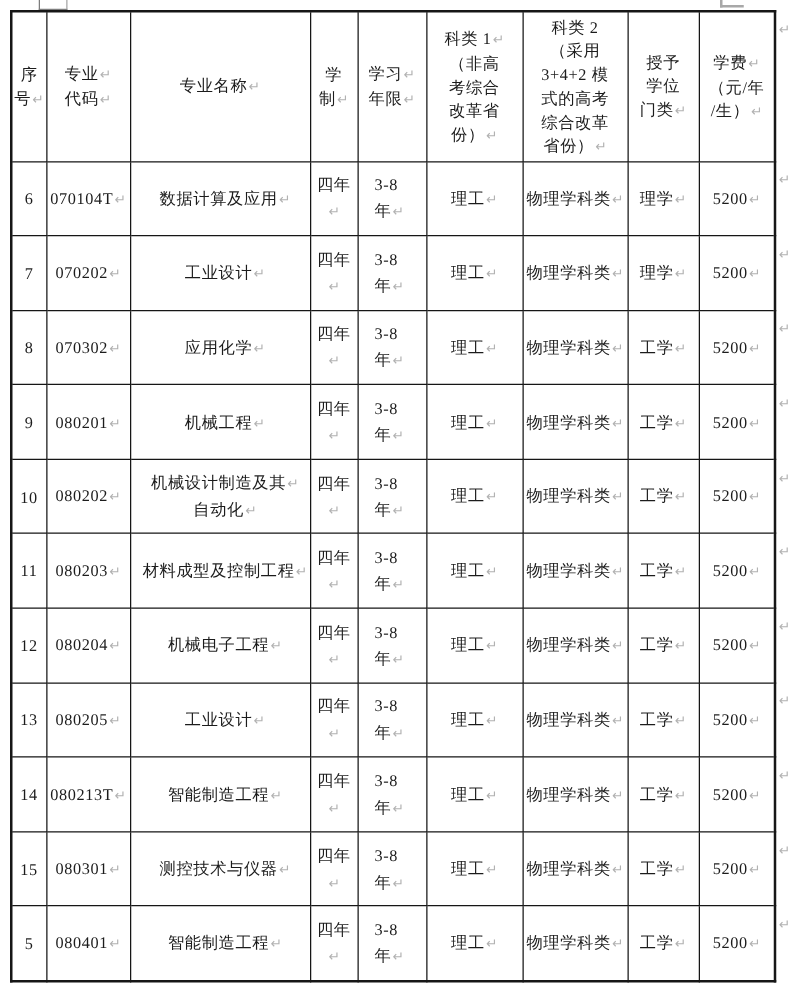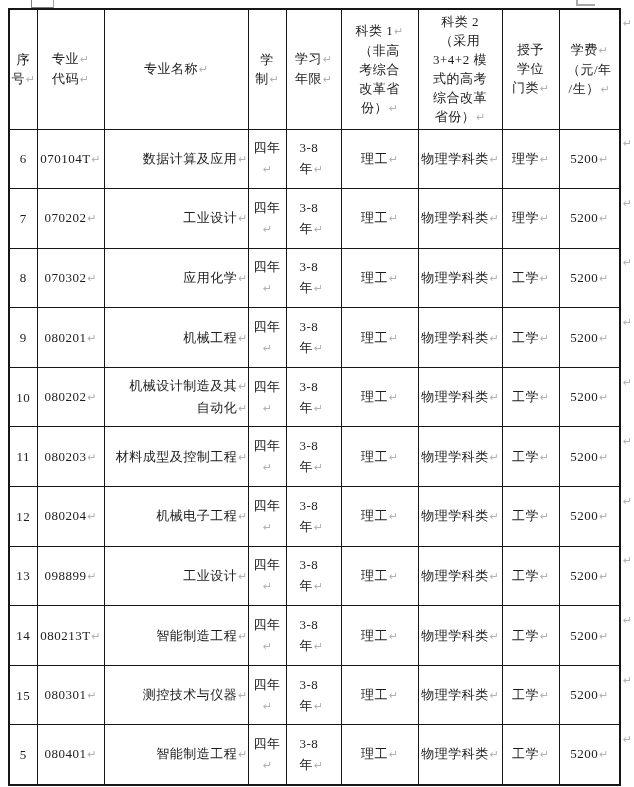--- a/index.html
+++ b/index.html
@@ -24,21 +24,21 @@
     vertical-align:middle;
     text-align:center;
     font-weight:normal;
     font-size:13px;
     overflow:hidden;
   }
   thead tr{height:120px;}
   tbody tr{height:59.6px;}
   th .ln{line-height:19px;}
   td .ln{line-height:21px;}
-  td.col-name{text-align:right;padding-left:8px;}
+  td.col-name{text-align:center;padding-left:8px;}
   td.col-years{text-align:left;padding-left:13px;}
   .t{letter-spacing:0.5px;}
   .mark{
     color:#b2b2b2;
     font-family:"DejaVu Sans",sans-serif;
     font-size:11px;
     margin-left:1px;
   }
   .row-end-mark{
     position:absolute;
@@ -338,21 +338,21 @@
           </td>
           <td class="col-fee">
             <div class="ln"><span class="t">5200</span><span class="mark">↵</span></div>
           </td>
         </tr>
         <tr>
           <td class="col-no">
             <div class="ln"><span class="t">13</span></div>
           </td>
           <td class="col-code">
-            <div class="ln"><span class="t">098899</span><span class="mark">↵</span></div>
+            <div class="ln"><span class="t">080205</span><span class="mark">↵</span></div>
           </td>
           <td class="col-name">
             <div class="ln"><span class="t">工业设计</span><span class="mark">↵</span></div>
           </td>
           <td class="col-duration">
             <div class="ln"><span class="t">四年</span><span class="mark">↵</span></div>
           </td>
           <td class="col-years">
             <div class="ln"><span class="t">3-8</span></div>
             <div class="ln"><span class="t">年</span><span class="mark">↵</span></div>

